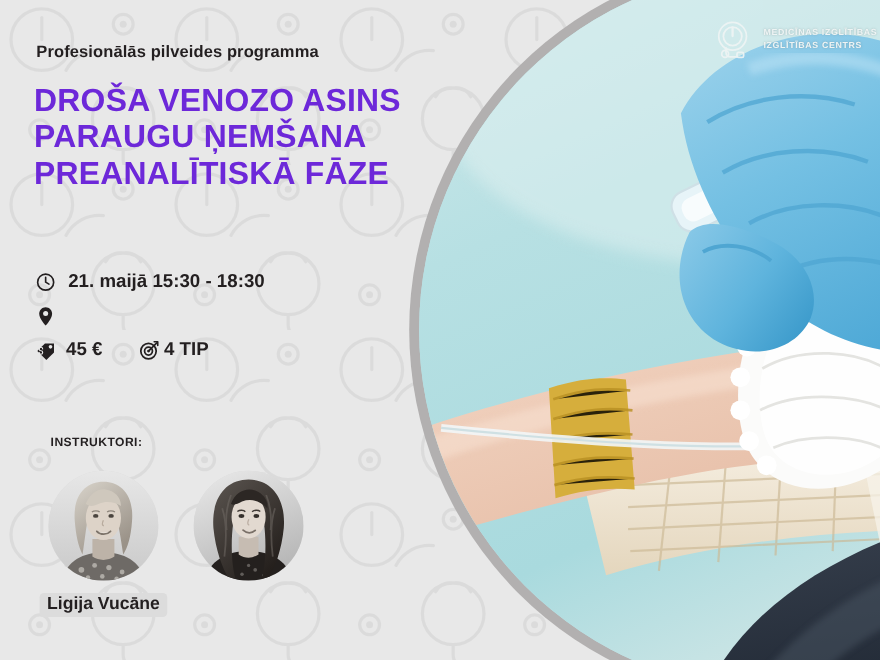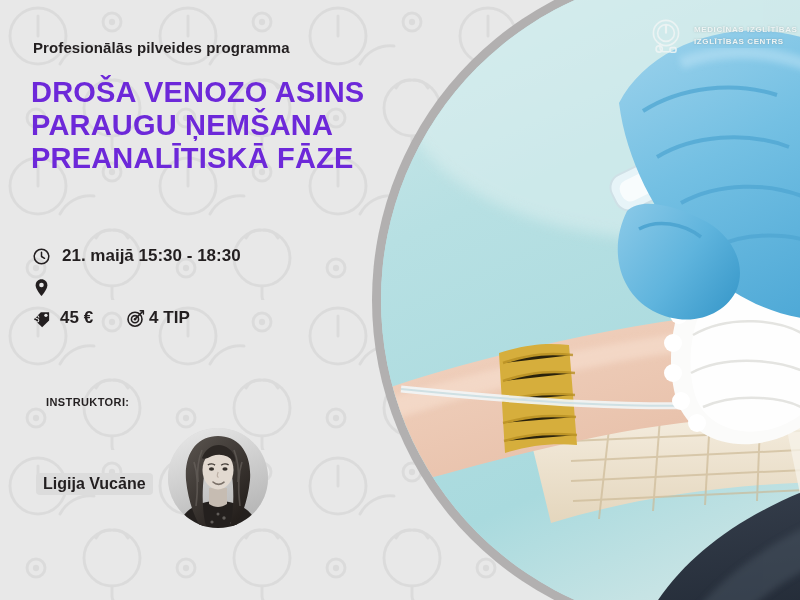--- a/index.html
+++ b/index.html
@@ -129,21 +129,21 @@
     letter-spacing:.4px;
     color:#231f20;
     margin-left:12px;
   }
   .instructors{
     position:absolute;
     left:36px; top:428px;
     display:flex;
     gap:16px;
   }
-  .person{ width:116px; display:flex; flex-direction:row; align-items:center; }
+  .person{ width:116px; display:flex; flex-direction:column; align-items:center; }
   .avatar{
     width:100px; height:100px;
     border-radius:50%;
     overflow:hidden;
     background:#d9d9d9;
     position:relative;
   }
   .avatar svg{ display:block; width:100px; height:100px; }
   .person-name{
     margin-top:11px;

